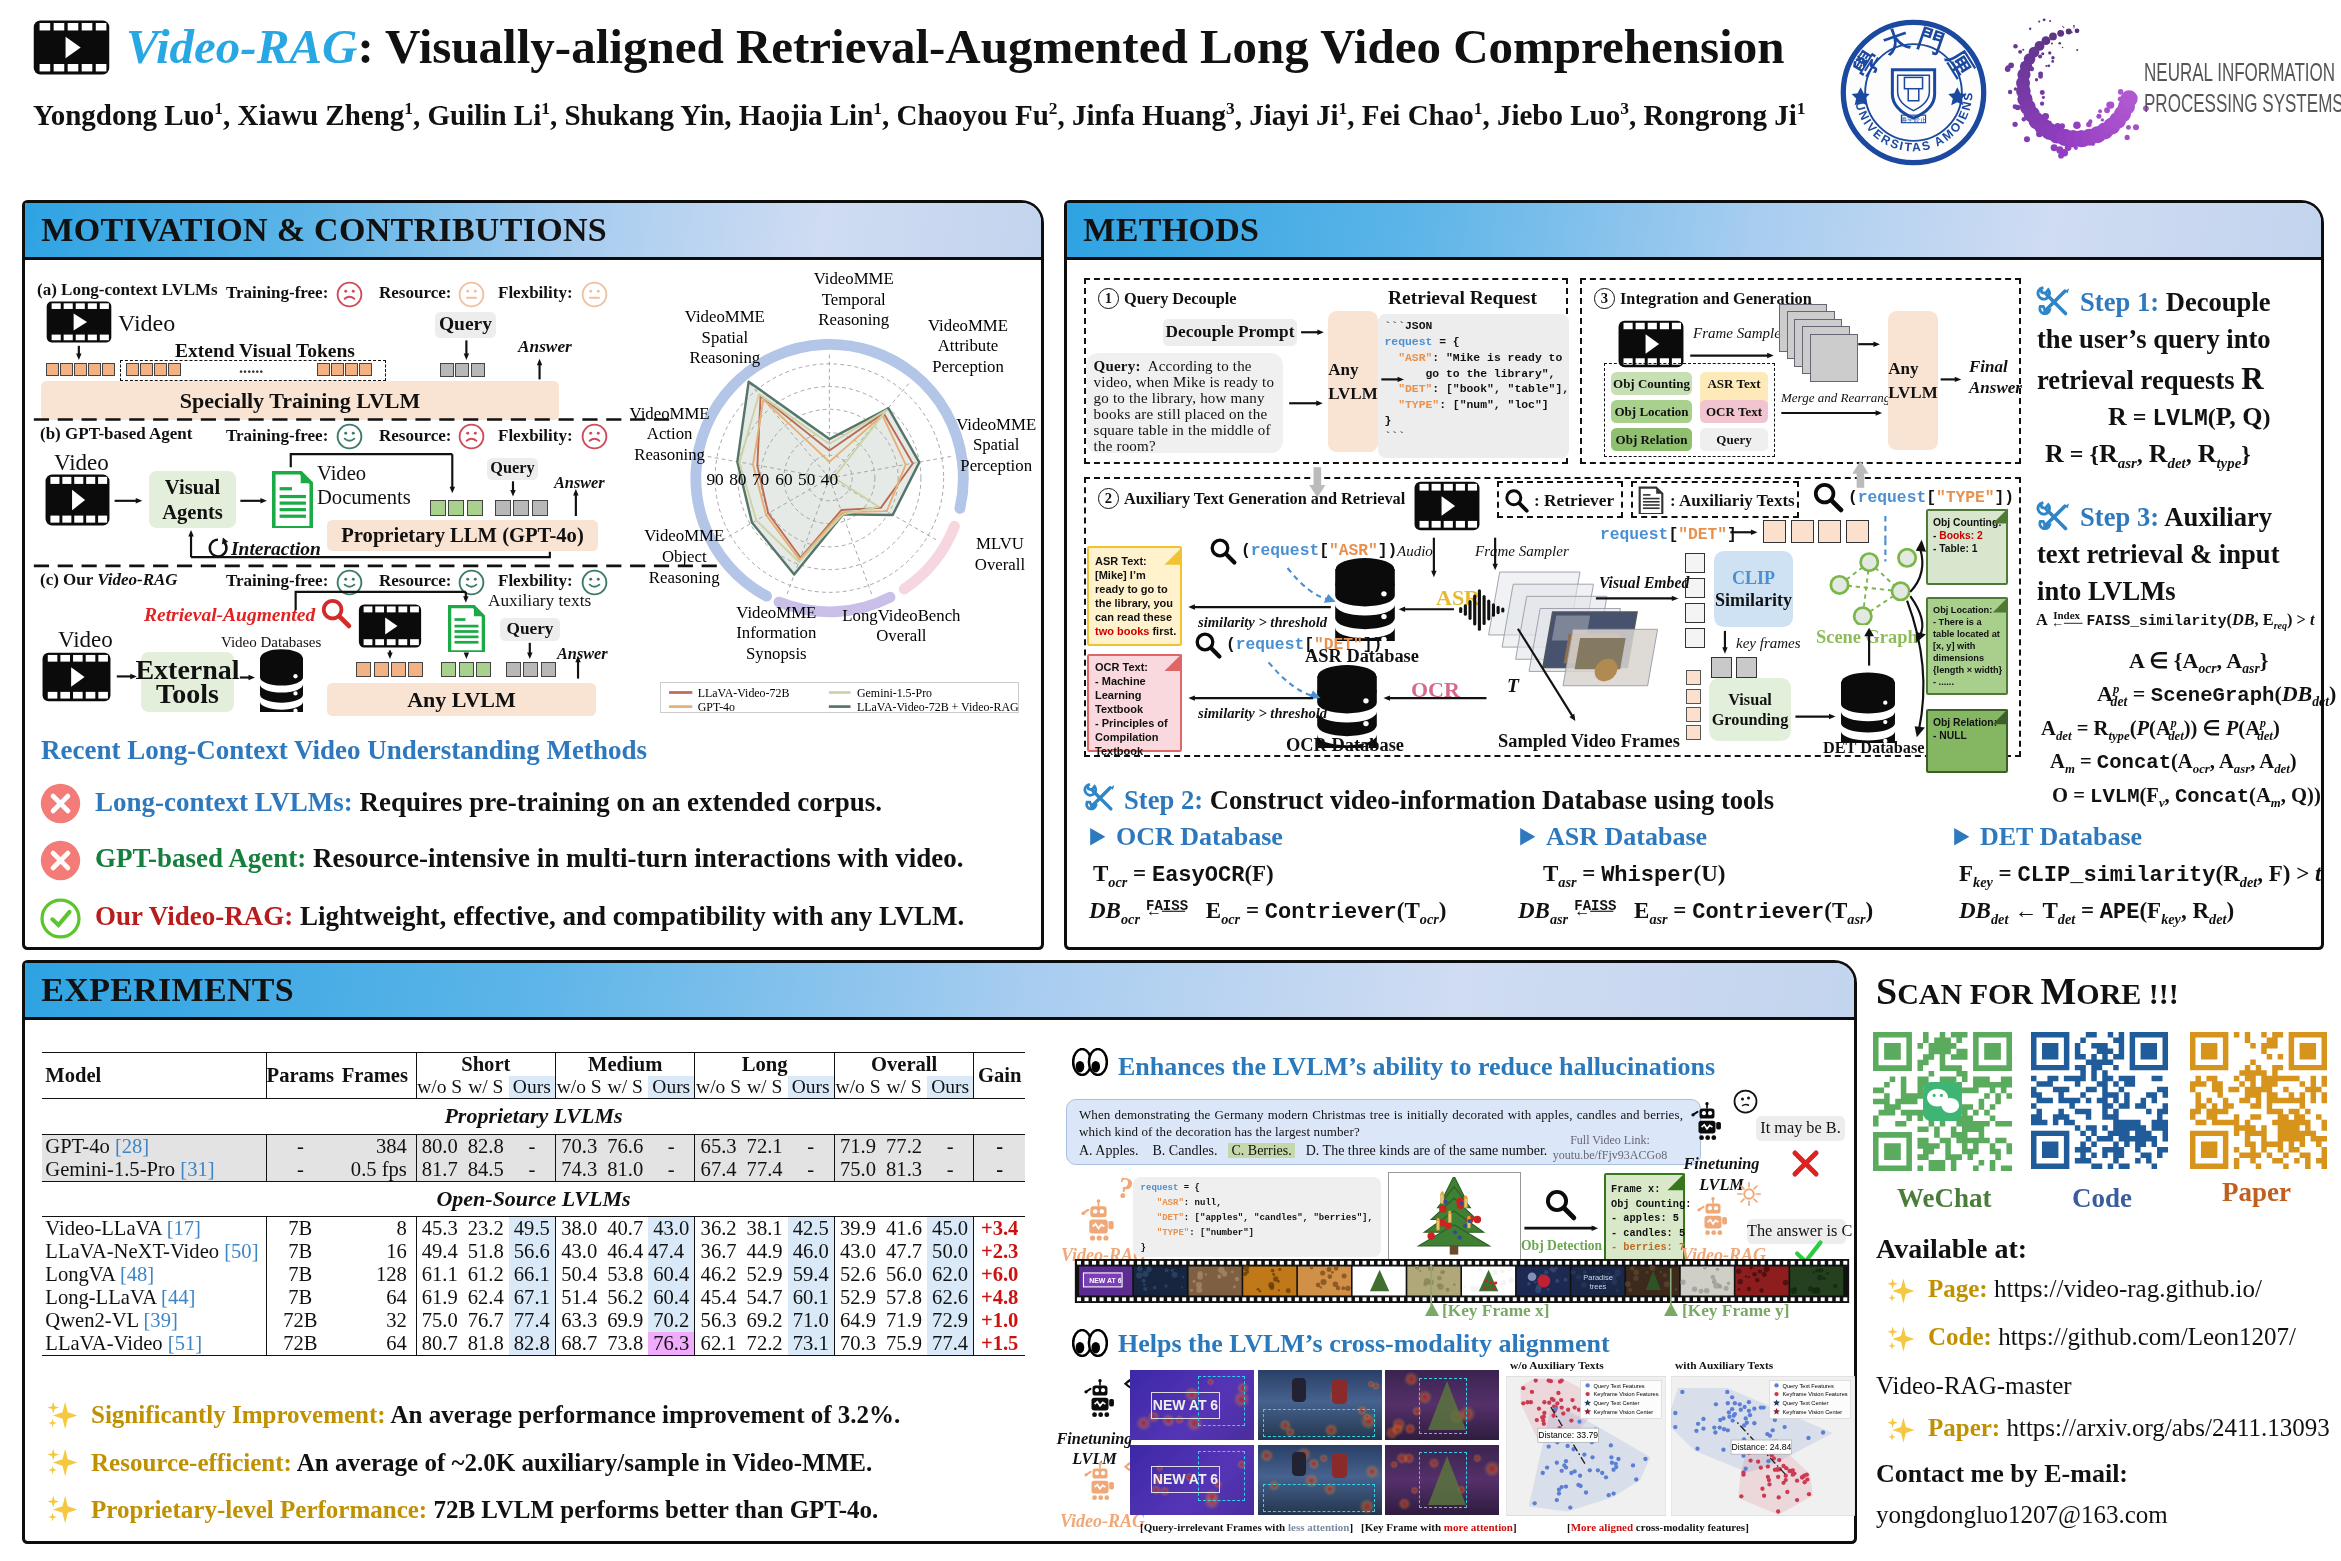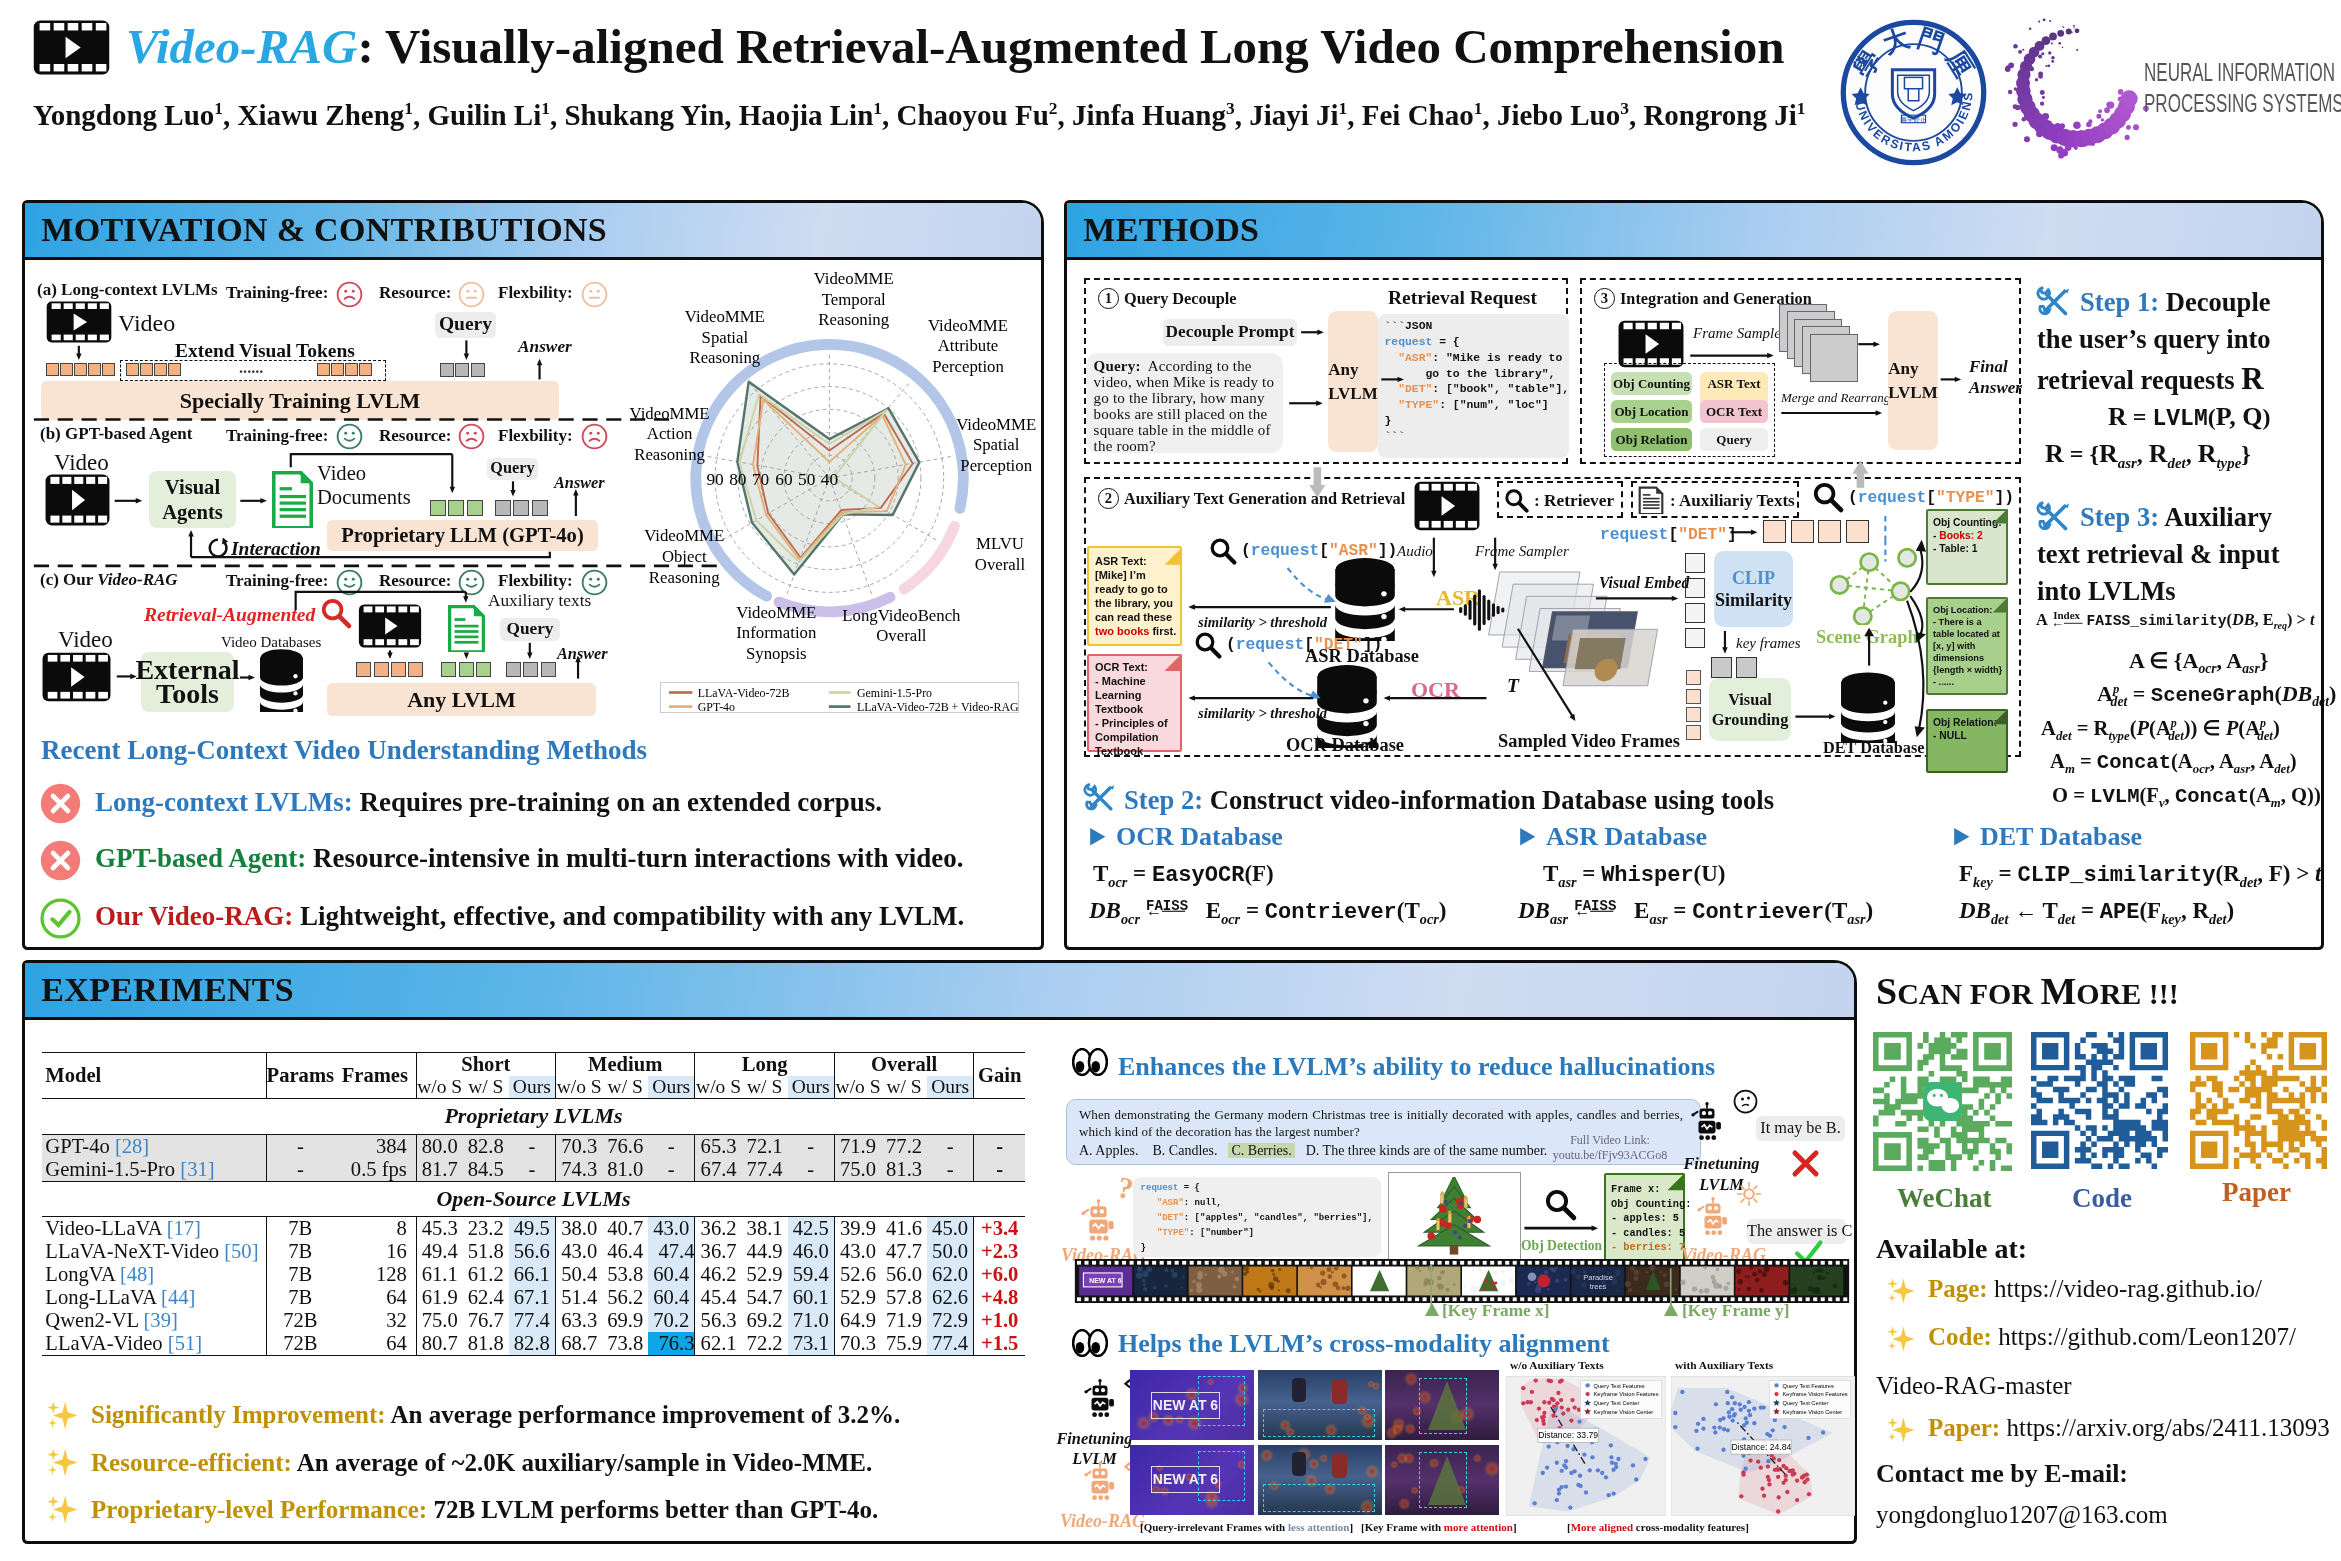--- a/index.html
+++ b/index.html
@@ -843,21 +843,21 @@
         </tr>
         <tr style="">
           <td style="padding-left:3.3px;white-space:nowrap">LLaVA-NeXT-Video <span style="color:#3d85c6">[50]</span></td>
           <td style="border-left:1.4px solid #111;text-align:center">7B</td>
           <td style="text-align:right;padding-right:8.7px">16</td>
           <td style="border-left:1.4px solid #111;text-align:center">49.4</td>
           <td style="text-align:center">51.8</td>
           <td style="background:#d9e9f8;text-align:center">56.6</td>
           <td style="border-left:1.4px solid #111;text-align:center">43.0</td>
           <td style="text-align:center">46.4</td>
-          <td style="background:#d9e9f8;text-align:right">47.4</td>
+          <td style="background:#d9e9f8;text-align:left">47.4</td>
           <td style="border-left:1.4px solid #111;text-align:center">36.7</td>
           <td style="text-align:center">44.9</td>
           <td style="background:#d9e9f8;text-align:center">46.0</td>
           <td style="border-left:1.4px solid #111;text-align:center">43.0</td>
           <td style="text-align:center">47.7</td>
           <td style="background:#d9e9f8;text-align:center">50.0</td>
           <td style="border-left:1.4px solid #111;color:#cc1111;text-align:center" class="b">+2.3</td>
         </tr>
         <tr style="">
           <td style="padding-left:3.3px;white-space:nowrap">LongVA <span style="color:#3d85c6">[48]</span></td>
@@ -915,21 +915,21 @@
         </tr>
         <tr style="">
           <td style="padding-left:3.3px;white-space:nowrap">LLaVA-Video <span style="color:#3d85c6">[51]</span></td>
           <td style="border-left:1.4px solid #111;text-align:center">72B</td>
           <td style="text-align:right;padding-right:8.7px">64</td>
           <td style="border-left:1.4px solid #111;text-align:center">80.7</td>
           <td style="text-align:center">81.8</td>
           <td style="background:#d9e9f8;text-align:center">82.8</td>
           <td style="border-left:1.4px solid #111;text-align:center">68.7</td>
           <td style="text-align:center">73.8</td>
-          <td style="background:#0ea5e9;text-align:right">76.3</td>
+          <td style="background:#f0abfc;text-align:center">76.3</td>
           <td style="border-left:1.4px solid #111;text-align:center">62.1</td>
           <td style="text-align:center">72.2</td>
           <td style="background:#d9e9f8;text-align:center">73.1</td>
           <td style="border-left:1.4px solid #111;text-align:center">70.3</td>
           <td style="text-align:center">75.9</td>
           <td style="background:#d9e9f8;text-align:center">77.4</td>
           <td style="border-left:1.4px solid #111;color:#cc1111;text-align:center" class="b">+1.5</td>
         </tr>
         <tr style="border-top:1.9px solid #111">
           <td colspan="16" style="height:0"></td>

